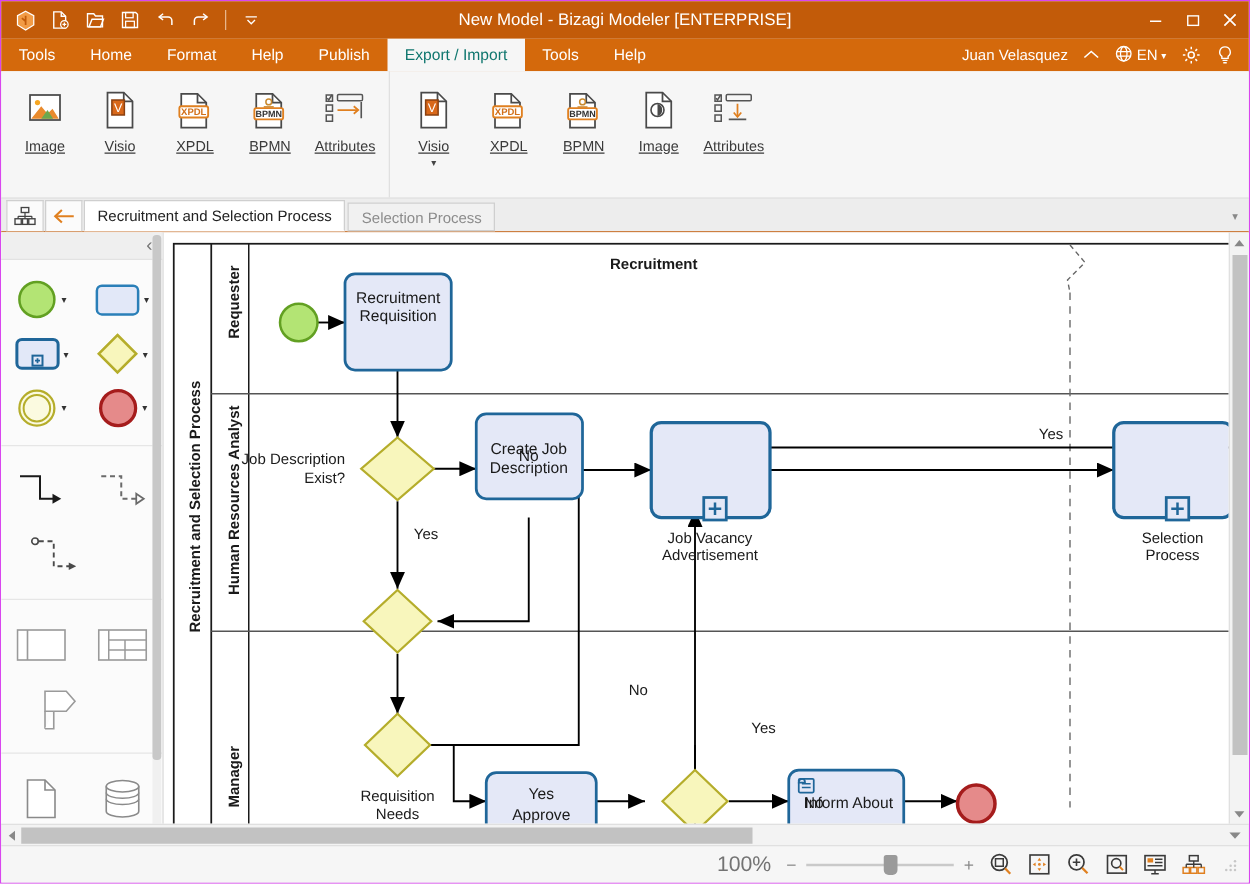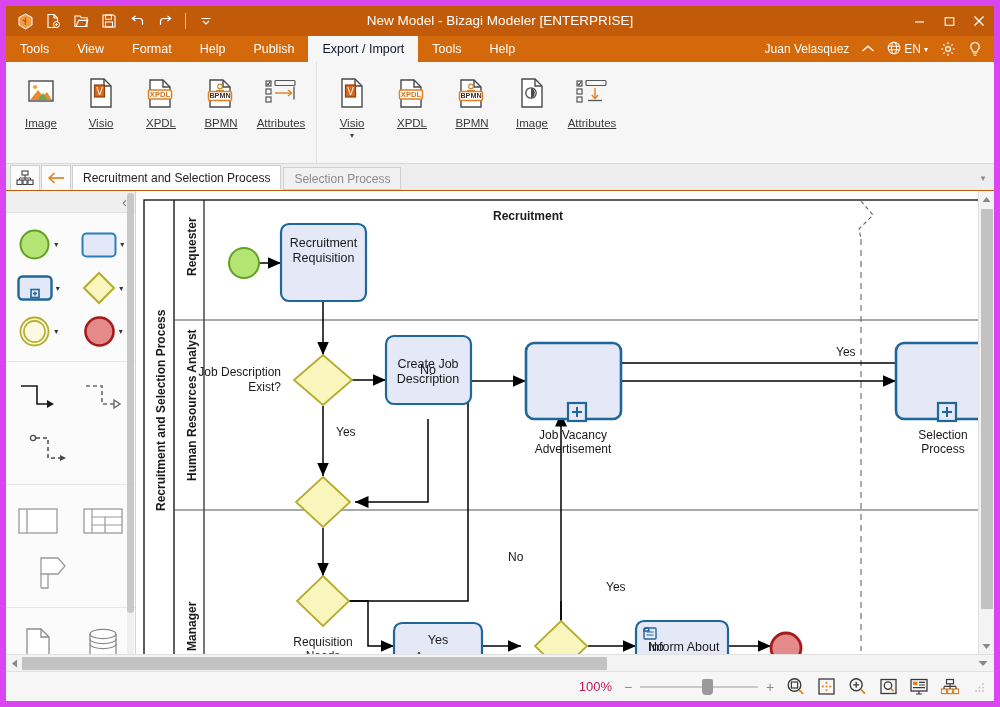--- a/index.html
+++ b/index.html
@@ -6,21 +6,21 @@
   html,body { width:1000px; height:707px; overflow:hidden; }
   body {
     font-family: "Liberation Sans", sans-serif;
     font-size: 12px;
     background:#fff;
     color:#222;
     -webkit-font-smoothing: antialiased;
   }
   #app {
     width:1000px; height:707px; position:relative;
-    border:6px solid #d946ef;
+    border:1px solid #d946ef;
     background:#f4f4f4;
     display:flex; flex-direction:column;
   }
 
   
   .titlebar {
     height:30px; background:#c25b09; position:relative;
     display:flex; align-items:center; flex:none;
   }
   .qat { display:flex; align-items:center; gap:2px; padding-left:6px; height:30px; }
@@ -41,21 +41,21 @@
 
   
   .menubar {
     height:26px; background:#d4690c; display:flex; align-items:stretch;
     position:relative; flex:none;
   }
   .menuitem {
     padding:0 14px; display:flex; align-items:center; color:#fff; font-size:12.5px;
     cursor:default;
   }
-  .menuitem.active { background:#f6f6f6; color:#0f172a; }
+  .menuitem.active { background:#f6f6f6; color:#0f766e; }
   .menu-right {
     margin-left:auto; display:flex; align-items:center; gap:4px; padding-right:8px;
     color:#fff; font-size:12px;
   }
   .menu-right .mr { display:flex; align-items:center; gap:3px; padding:0 4px; height:40px; }
 
   
   .ribbon {
     height:102px; background:#f6f6f6; border-bottom:1px solid #d9d9d9;
     display:flex; align-items:stretch; flex:none; position:relative;
@@ -148,21 +148,21 @@
   .hscrollbar .track { flex:1; height:17px; position:relative; }
   .hscrollbar .thumb { position:absolute; left:0px; top:2px; height:13px; width:585px; background:#c2c2c2; }
   .hscrollbar .rcaret { width:22px; height:17px; display:flex; align-items:center; justify-content:center; color:#777; font-size:9px; }
 
   
   .statusbar {
     height:30px; background:#f6f6f6; border-top:1px solid #e0e0e0;
     display:flex; align-items:center; justify-content:flex-end; gap:4px;
     padding-right:8px; flex:none;
   }
-  .zoom-pct { font-size:13px; color:#be185d; margin-right:6px; }
+  .zoom-pct { font-size:17px; color:#737373; margin-right:6px; }
   .zslider { display:flex; align-items:center; gap:6px; }
   .zminus,.zplus { color:#8a8a8a; font-size:14px; width:12px; text-align:center; }
   .ztrack { width:118px; height:2px; background:#c9c9c9; position:relative; }
   .zthumb {
     position:absolute; left:62px; top:-7px; width:11px; height:16px;
     background:#9a9a9a; border-radius:2px 2px 4px 4px;
   }
   .sbtn {
     width:24px; height:24px; display:flex; align-items:center; justify-content:center;
     margin-left:3px;
@@ -239,21 +239,21 @@
       <div class="wc close">
         <svg width="12" height="12" viewBox="0 0 12 12">
             <path d="M1.5 1.5 10.5 10.5M10.5 1.5 1.5 10.5" stroke="#fff" stroke-width="1.4"></path>
           </svg>
       </div>
     </div>
   </div>
 
   <div class="menubar">
     <div class="menuitem">Tools</div>
-    <div class="menuitem">View</div>
+    <div class="menuitem">Home</div>
     <div class="menuitem">Format</div>
     <div class="menuitem">Help</div>
     <div class="menuitem">Publish</div>
     <div class="menuitem active">Export / Import</div>
     <div class="menuitem">Tools</div>
     <div class="menuitem">Help</div>
 
     <div class="menu-right">
       <div class="mr">Juan Velasquez</div>
       <div class="mr">

